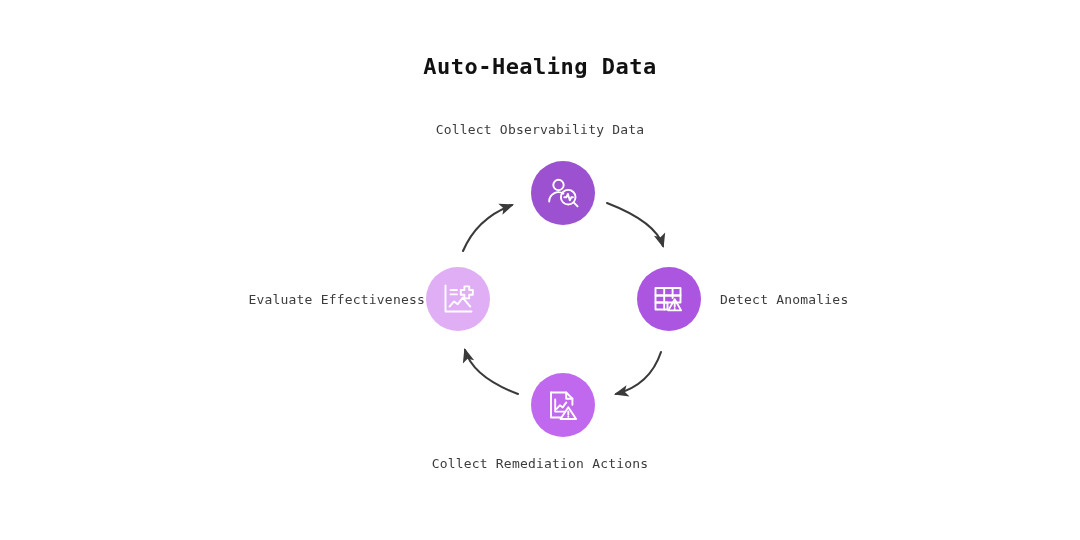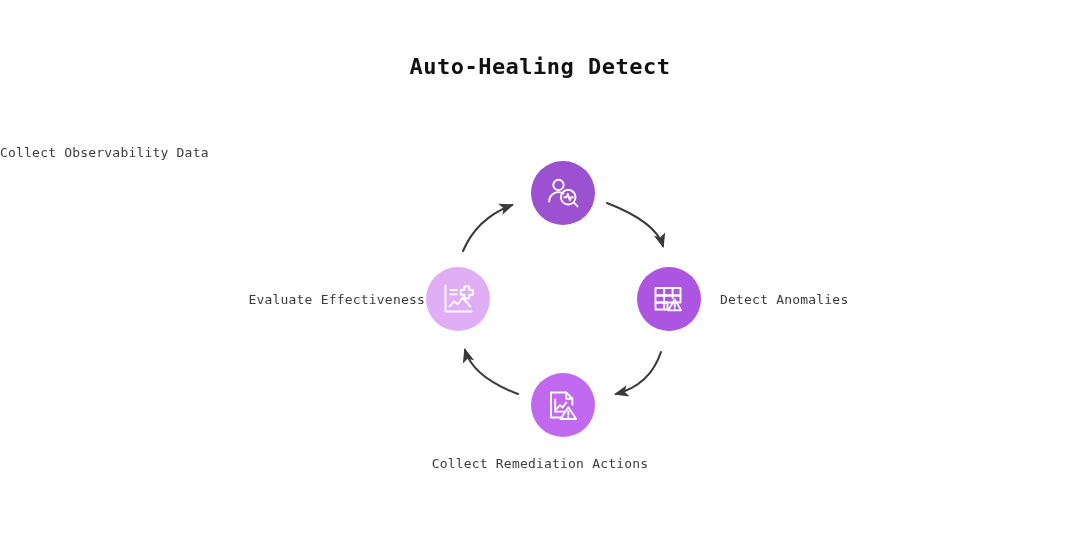--- a/index.html
+++ b/index.html
@@ -66,31 +66,31 @@
     white-space: nowrap;
     letter-spacing: 0.2px;
   }
 
   
   #node-collect  { left: 531px; top: 161px; }
   #node-detect   { left: 637px; top: 267px; }
   #node-execute  { left: 531px; top: 373px; }
   #node-evaluate { left: 426px; top: 267px; }
 
-  #label-collect  { left: 0; top: 145px; width: 1080px; }
+  #label-collect  { left: 0; top: 122px; width: 1080px; text-align: center; }
   #label-detect   { left: 713px; top: 292px; padding-left: 7px; }
   #label-execute  { left: 0; top: 456px; width: 1080px; text-align: center; }
   #label-evaluate { right: 655px; top: 292px; text-align: left; }
 </style>
 </head>
 <body>
 
 <div id="diagram-root">
 
-  <div id="page-title">Auto-Healing Detect</div>
+  <div id="page-title">Auto-Healing Data</div>
 
   <svg class="arrow-layer" viewBox="0 0 1080 540" width="1080" height="540">
     <defs>
       <marker id="ah" markerWidth="9" markerHeight="9" refX="6.2" refY="3.1" orient="auto" markerUnits="strokeWidth">
         <path d="M0.3,0.3 L7.2,3.1 L0.3,5.9 L1.9,3.1 Z" fill="#3a3a3a"></path>
       </marker>
     </defs>
 
     <path d="M 607 203 Q 656 222 663 246" fill="none" stroke="#3a3a3a" stroke-width="2.1" stroke-linecap="round" marker-end="url(#ah)"></path>
 

